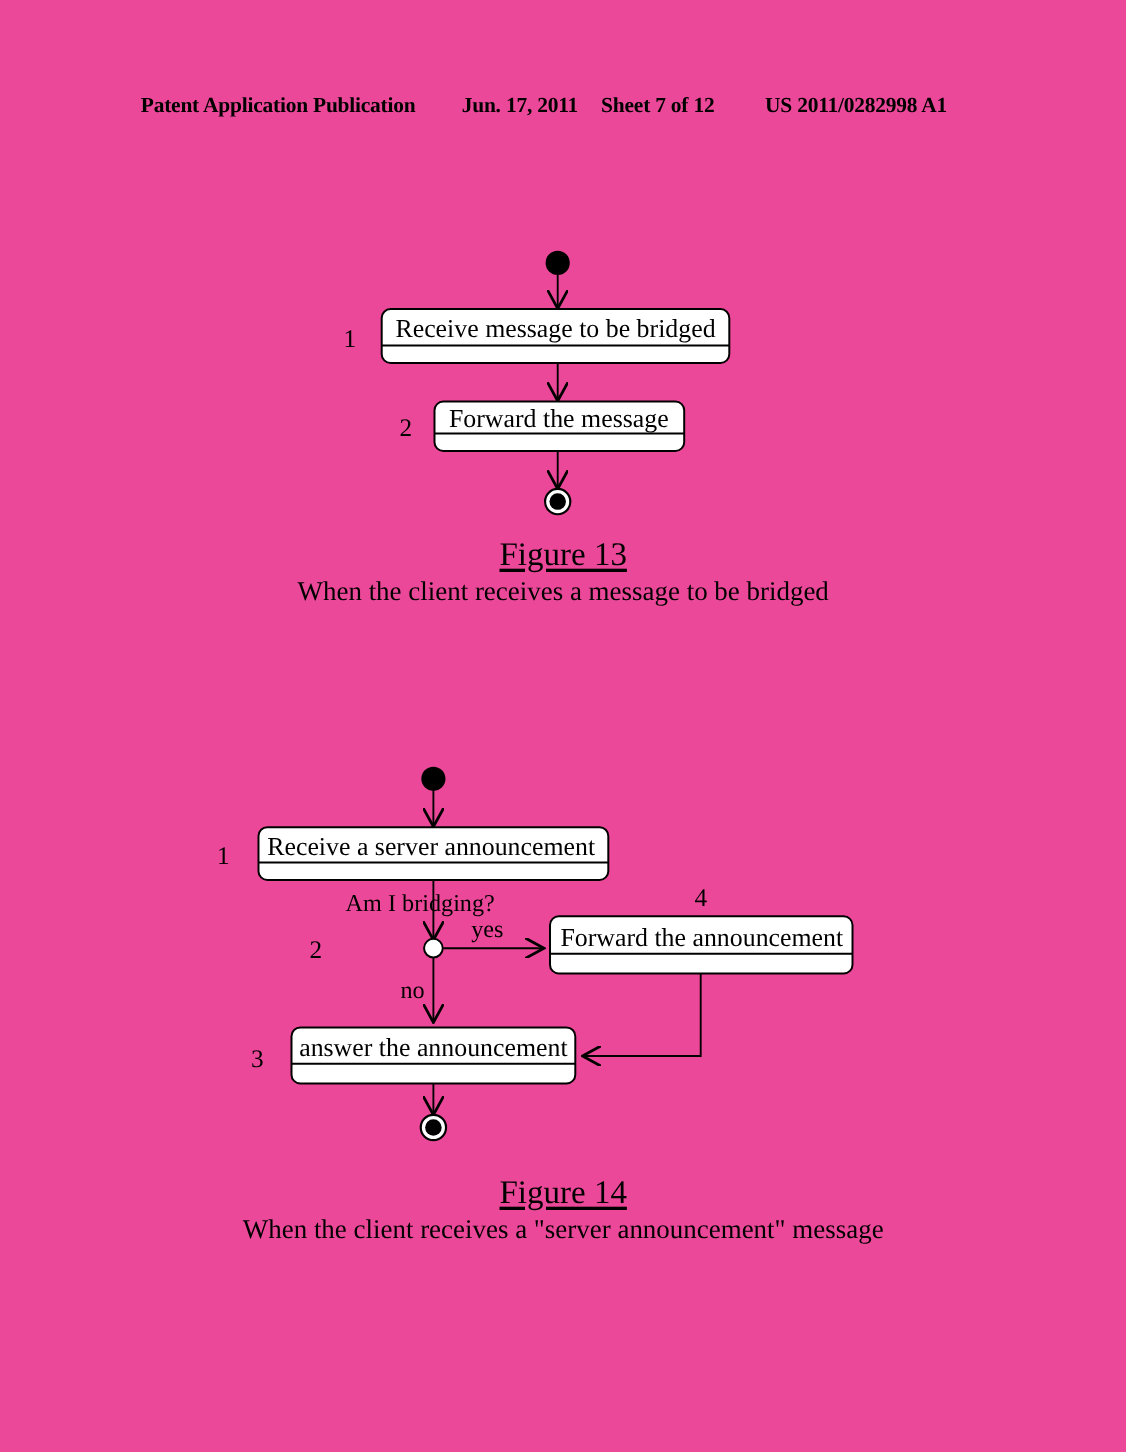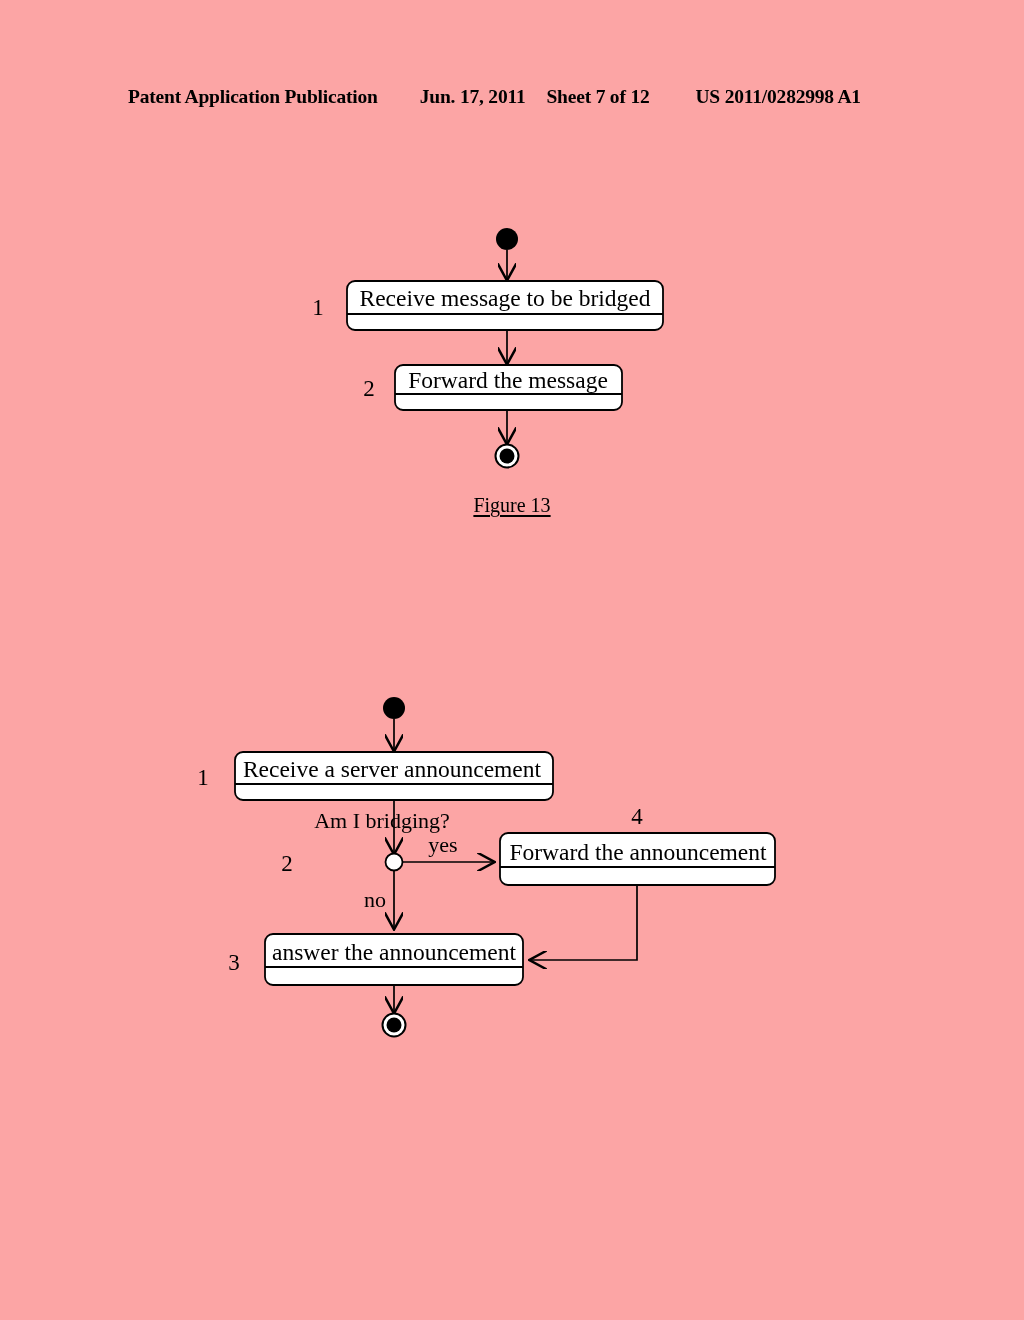--- a/index.html
+++ b/index.html
@@ -13,21 +13,21 @@
     height: 1320px;
     position: relative;
     font-family: "Liberation Serif", "DejaVu Serif", serif;
     color: #000000;
     overflow: hidden;
   }
 
   .page {
     position: absolute;
     inset: 0;
-    background: #fca5a5;
+    background: #ec4899;
   }
 
   
   .pub-header {
     position: absolute;
     top: 86px;
     left: 128px;
     width: 768px;
     height: 28px;
     display: flex;
@@ -55,21 +55,21 @@
   .figure-svg { display: block; }
 
   
   .caption {
     position: absolute;
     left: 0;
     width: 1024px;
     text-align: center;
   }
   .caption-title {
-    font-size: 20px;
+    font-size: 30px;
     line-height: 30px;
     text-decoration: underline;
     text-underline-offset: 3px;
   }
   .caption-sub {
     font-size: 24.5px;
     line-height: 32px;
     margin-top: 2px;
     white-space: nowrap;
   }
@@ -129,20 +129,21 @@
 
       <g>
         <circle cx="507" cy="256" r="11.5" fill="#ffffff" stroke="#000000" stroke-width="2"></circle>
         <circle cx="507" cy="256" r="7.5" fill="#000000"></circle>
       </g>
     </svg>
   </div>
 
   <div class="caption" id="caption-13">
     <div class="caption-title">Figure 13</div>
+    <div class="caption-sub">When the client receives a message to be bridged</div>
   </div>
 
   <div class="figure-block" id="figure-14-block">
     <svg class="figure-svg" width="1024" height="375" viewBox="0 0 1024 375">
       <defs>
         <marker id="arrow14" viewBox="0 0 12 12" refX="10" refY="6" markerWidth="11" markerHeight="11" orient="auto-start-reverse">
           <path d="M 0 0 L 11 6 L 0 12" fill="none" stroke="#000" stroke-width="1.6"></path>
         </marker>
       </defs>
 
@@ -188,14 +189,18 @@
 
       <line x1="394" y1="300" x2="394" y2="327" stroke="#000" stroke-width="1.7" marker-end="url(#arrow14)"></line>
 
       <g>
         <circle cx="394" cy="340" r="11.5" fill="#ffffff" stroke="#000000" stroke-width="2"></circle>
         <circle cx="394" cy="340" r="7.5" fill="#000000"></circle>
       </g>
     </svg>
   </div>
 
+  <div class="caption" id="caption-14">
+    <div class="caption-title">Figure 14</div>
+    <div class="caption-sub">When the client receives a "server announcement" message</div>
+  </div>
 
 </div>
 
 </body></html>

